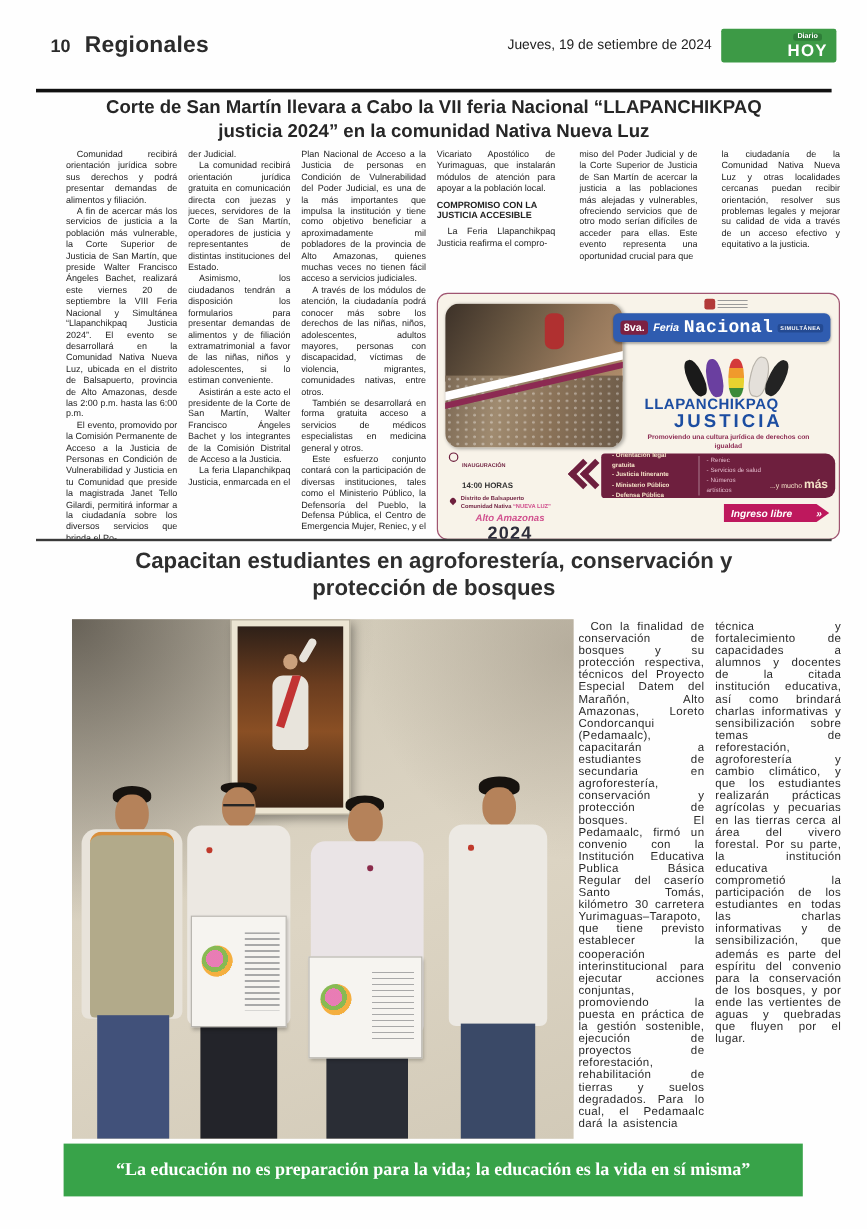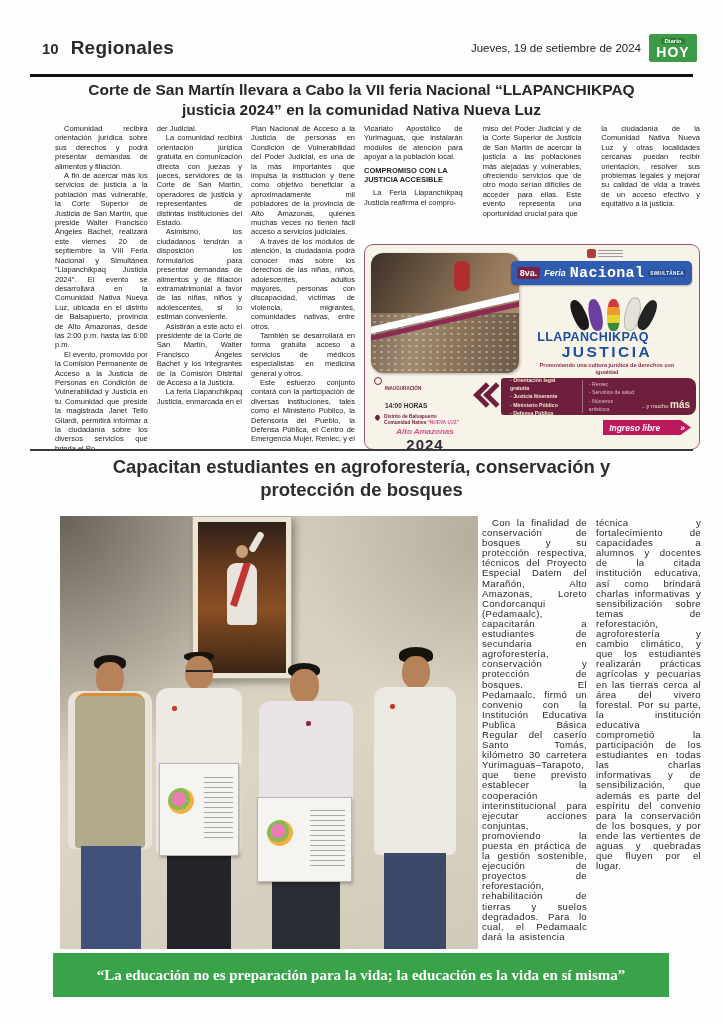--- a/index.html
+++ b/index.html
@@ -1,25 +1,25 @@
 <!DOCTYPE html>
 <html lang="es"><head>
 <meta charset="utf-8">
 <style>
   html,body{margin:0;padding:0;background:#ffffff;}
   .page{position:relative;width:723px;height:1024px;background:#fefefe;overflow:hidden;
         font-family:"Liberation Sans", sans-serif;color:#1e1e1e;}
 
   
-  .header{position:absolute;left:42px;right:26px;top:32px;height:32px;display:flex;align-items:center;}
+  .header{position:absolute;left:42px;right:26px;top:22px;height:32px;display:flex;align-items:center;}
   .pgnum{font-size:15px;font-weight:bold;color:#2b2b2b;margin-right:12px;}
   .section{font-size:19px;font-weight:bold;color:#2b2b2b;letter-spacing:.2px;}
   .header-right{margin-left:auto;display:flex;align-items:center;gap:8px;}
   .date{font-size:11.5px;color:#222;}
-  .logo{width:48px;height:28px;background:#3d9a46;border-radius:2px;display:flex;flex-direction:column;align-items:center;justify-content:center;line-height:1;}
+  .logo{width:48px;height:28px;background:#3d9a46;border-radius:2px;display:flex;flex-direction:column;align-items:center;justify-content:center;line-height:1;padding-left:48px;}
   .logo-top{font-size:6px;font-weight:bold;color:#fff;background:#2e7d38;padding:0 3px;border-radius:2px;margin-bottom:1px;}
   .logo-main{font-size:14px;font-weight:bold;color:#fff;letter-spacing:1px;}
   .rule{position:absolute;left:30px;right:30px;top:74px;height:3px;background:#111;}
 
   
   .headline1{position:absolute;left:68px;right:68px;top:80px;margin:0;text-align:center;
              font-size:15.5px;font-weight:bold;color:#262626;line-height:1.32;}
   .a1-body{position:absolute;left:55px;top:124px;width:645px;height:326px;display:flex;gap:9px;}
   .col{overflow:hidden;font-size:7.5px;line-height:9.4px;text-align:justify;color:#232323;}
   .col p{margin:0;text-indent:9px;}

